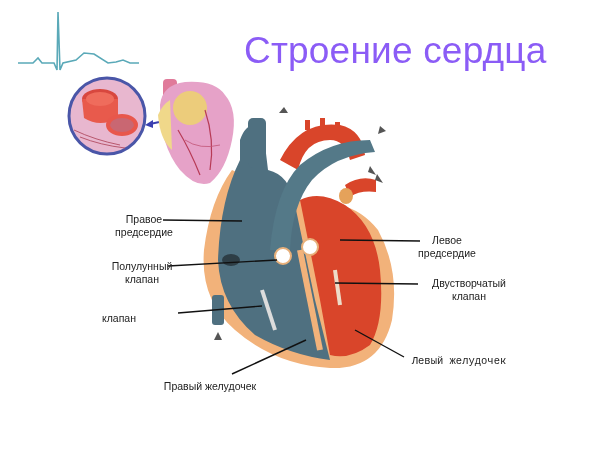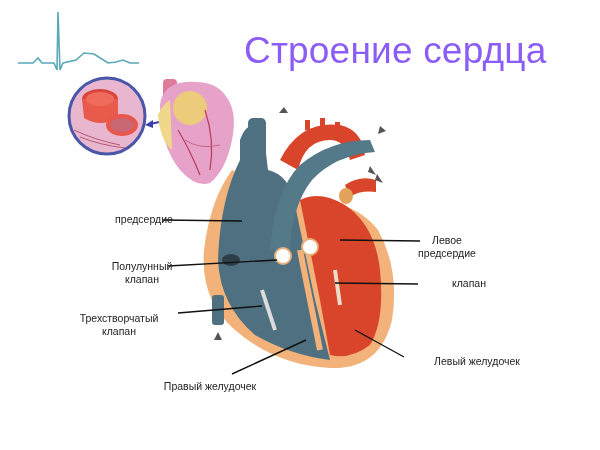--- a/index.html
+++ b/index.html
@@ -84,41 +84,42 @@
     <line x1="232" y1="374" x2="306" y2="340"></line>
     <line x1="340" y1="240" x2="420" y2="241"></line>
     <line x1="335" y1="283" x2="418" y2="284"></line>
     <line x1="355" y1="330" x2="404" y2="357"></line>
   </g>
 </svg>
 
 <div class="title">Строение сердца</div>
 
 <div class="label" style="left:100px;top:213px;width:88px;">
+  <div>Правое</div>
   <div>предсердие</div>
 </div>
 
 <div class="label" style="left:102px;top:260px;width:80px;">
   <div>Полулунный</div>
   <div>клапан</div>
 </div>
 
 <div class="label" style="left:70px;top:312px;width:98px;">
-  <div>Трехстворчатый</div>
   <div>клапан</div>
 </div>
 
 <div class="label" style="left:150px;top:380px;width:120px;">
   <div>Правый желудочек</div>
 </div>
 
 <div class="label" style="left:407px;top:234px;width:80px;">
   <div>Левое</div>
   <div>предсердие</div>
 </div>
 
 <div class="label" style="left:420px;top:277px;width:98px;">
+  <div>Двустворчатый</div>
   <div>клапан</div>
 </div>
 
-<div class="label" style="left:424px;top:355px;width:106px;">
+<div class="label" style="left:406px;top:355px;width:106px;font-family:Liberation Mono, monospace;">
   <div>Левый желудочек</div>
 </div>
 
 </body></html>

